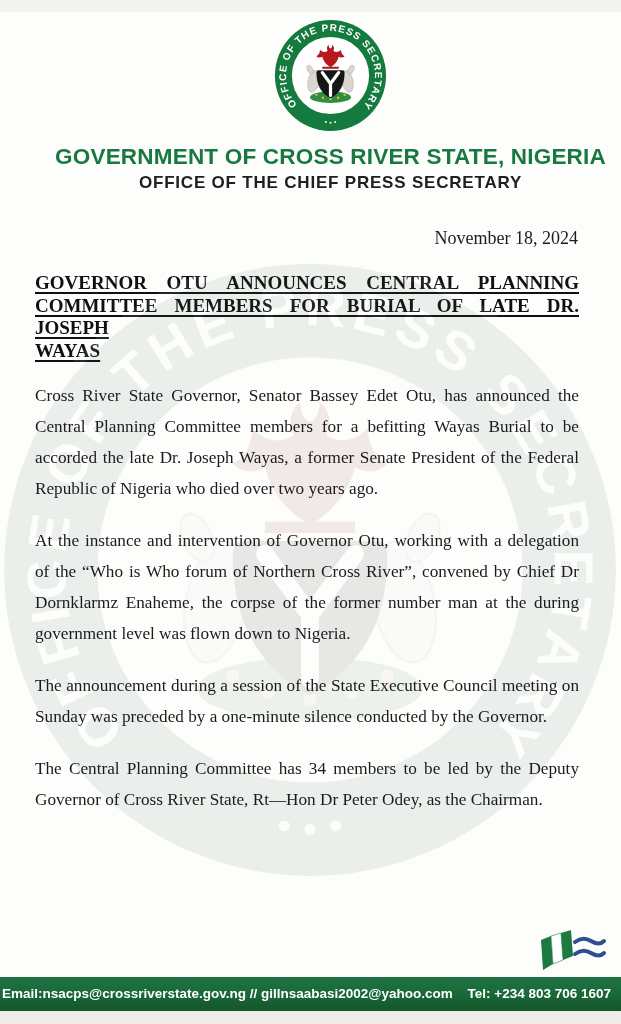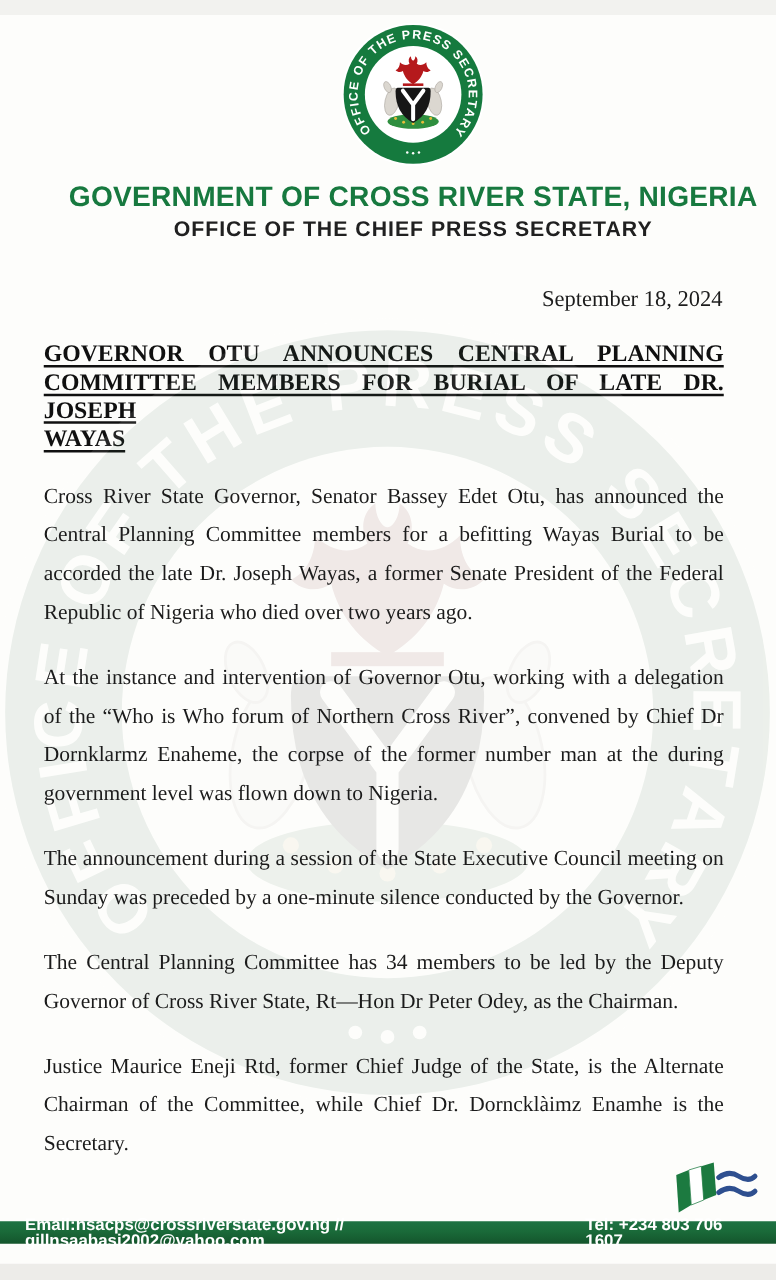--- a/index.html
+++ b/index.html
@@ -34,22 +34,22 @@
   .headline .hl { line-height:22.5px; text-align:justify; text-align-last:justify;
     text-decoration:underline; text-decoration-thickness:1.6px; text-underline-offset:3px; }
   .headline .hl.last { text-align-last:left; }
 
   .body-text { margin:18px 42px 0 35px; font-size:17.2px; line-height:31px;
     text-align:justify; color:#1b1b1b; position:relative; }
   .body-text p { margin:0 0 21px 0; }
 
   .flag { position:absolute; top:926px; right:12px; width:80px; height:52px; }
 
-  .footer-bar { position:absolute; left:0; top:977px; width:100%; height:18px;
-    box-sizing:border-box; padding:0 10px 0 20px;
+  .footer-bar { position:absolute; left:0; top:977px; width:100%; height:34px;
+    box-sizing:border-box; padding:0 10px 0 2px;
     background:linear-gradient(180deg,#1e7243 0%, var(--footer-green,#1a6a39) 45%, #14552c 100%);
     display:flex; align-items:center; justify-content:space-between;
     font:700 13.5px/1 "Liberation Sans",sans-serif; color:#ffffff; }
 </style>
 </head>
 <body>
 
 <svg width="0" height="0" style="position:absolute">
   <defs>
     <g id="seal-graphic">
@@ -97,34 +97,33 @@
   </svg>
 
   <header class="letterhead">
     <svg class="seal-svg" viewBox="0 0 200 200">
       <use href="#seal-graphic"></use>
     </svg>
     <h1 class="org-title">GOVERNMENT OF CROSS RIVER STATE, NIGERIA</h1>
     <h2 class="office-subtitle">OFFICE OF THE CHIEF PRESS SECRETARY</h2>
   </header>
 
-  <div class="date-line">September 18, 2024</div>
+  <div class="date-line">November 18, 2024</div>
 
   <div class="headline">
     <div class="hl">GOVERNOR OTU ANNOUNCES CENTRAL PLANNING</div>
     <div class="hl">COMMITTEE MEMBERS FOR BURIAL OF LATE DR. JOSEPH</div>
     <div class="hl last">WAYAS</div>
   </div>
 
   <div class="body-text">
     <p>Cross River State Governor, Senator Bassey Edet Otu, has announced the Central Planning Committee members for a befitting Wayas Burial to be accorded the late Dr. Joseph Wayas, a former Senate President of the Federal Republic of Nigeria who died over two years ago.</p>
     <p>At the instance and intervention of Governor Otu, working with a delegation of the “Who is Who forum of Northern Cross River”, convened by Chief Dr Dornklarmz Enaheme, the corpse of the former number man at the during government level was flown down to Nigeria.</p>
     <p>The announcement during a session of the State Executive Council meeting on Sunday was preceded by a one-minute silence conducted by the Governor.</p>
     <p>The Central Planning Committee has 34 members to be led by the Deputy Governor of Cross River State, Rt—Hon Dr Peter Odey, as the Chairman.</p>
-    <p>Justice Maurice Eneji Rtd, former Chief Judge of the State, is the Alternate Chairman of the Committee, while Chief Dr. Dorncklàimz Enamhe is the Secretary.</p>
   </div>
 
   <svg class="flag" viewBox="0 0 72 52">
     <path d="M8,14 L18,10 L20,38 L10,44 Z" fill="#1c7a40"></path>
     <path d="M18,10 L28,7 L30,34 L20,38 Z" fill="#ffffff" stroke="#1c7a40" stroke-width="0.6"></path>
     <path d="M28,7 L38,4 L40,30 L30,34 Z" fill="#1c7a40"></path>
     <path d="M42,16 Q50,10 58,15 Q66,20 71,15" stroke="#2e4f8f" stroke-width="4" fill="none" stroke-linecap="round"></path>
     <path d="M42,28 Q50,22 58,27 Q66,32 71,27" stroke="#2e4f8f" stroke-width="4" fill="none" stroke-linecap="round"></path>
   </svg>
 

